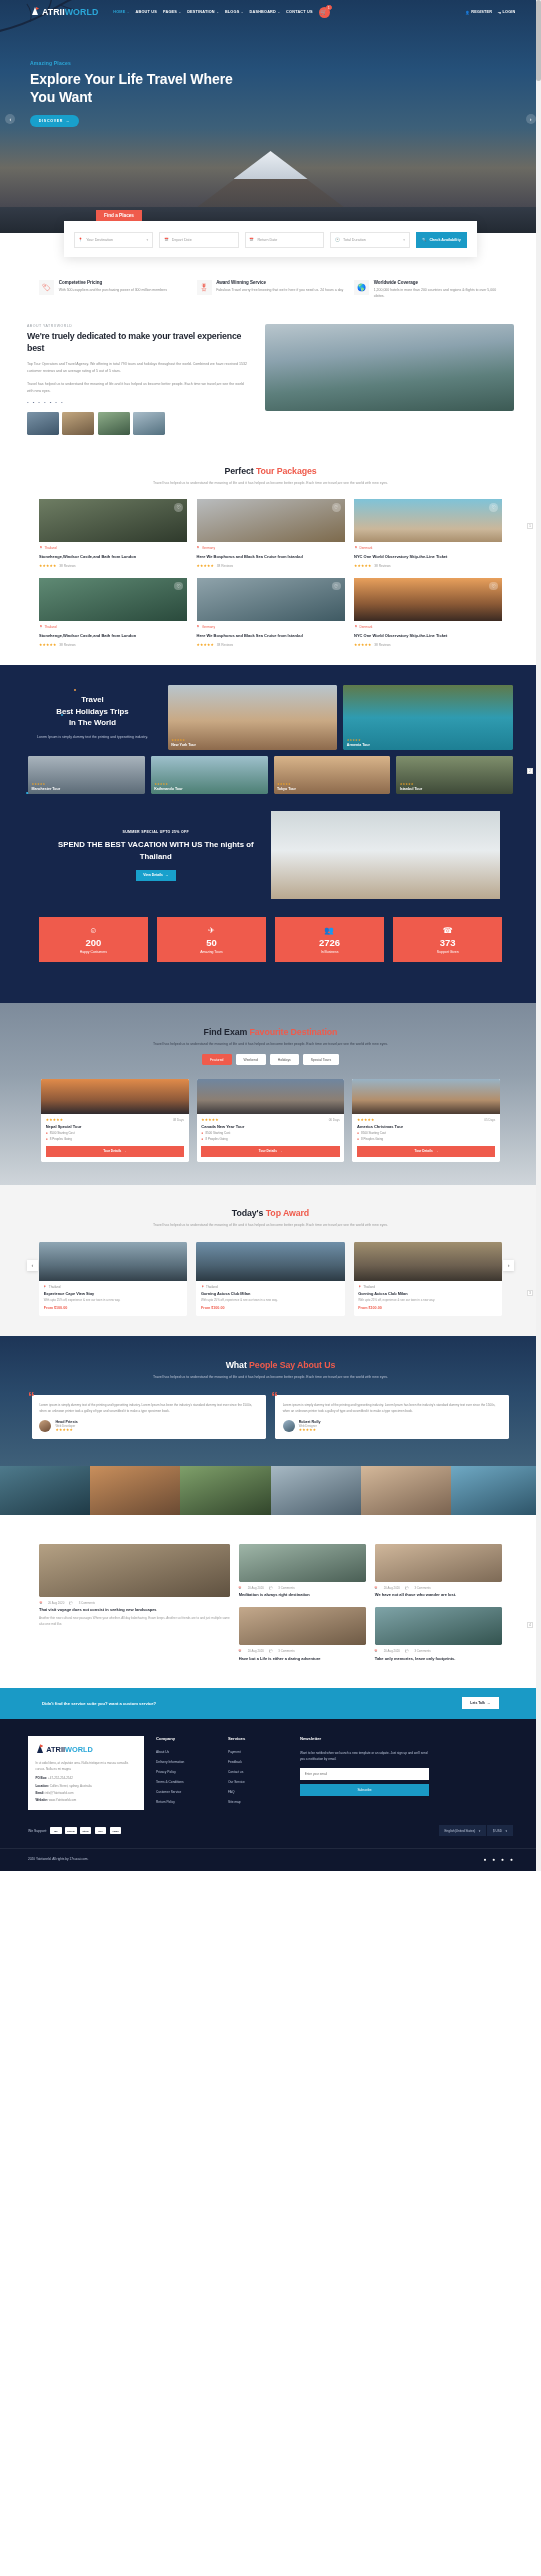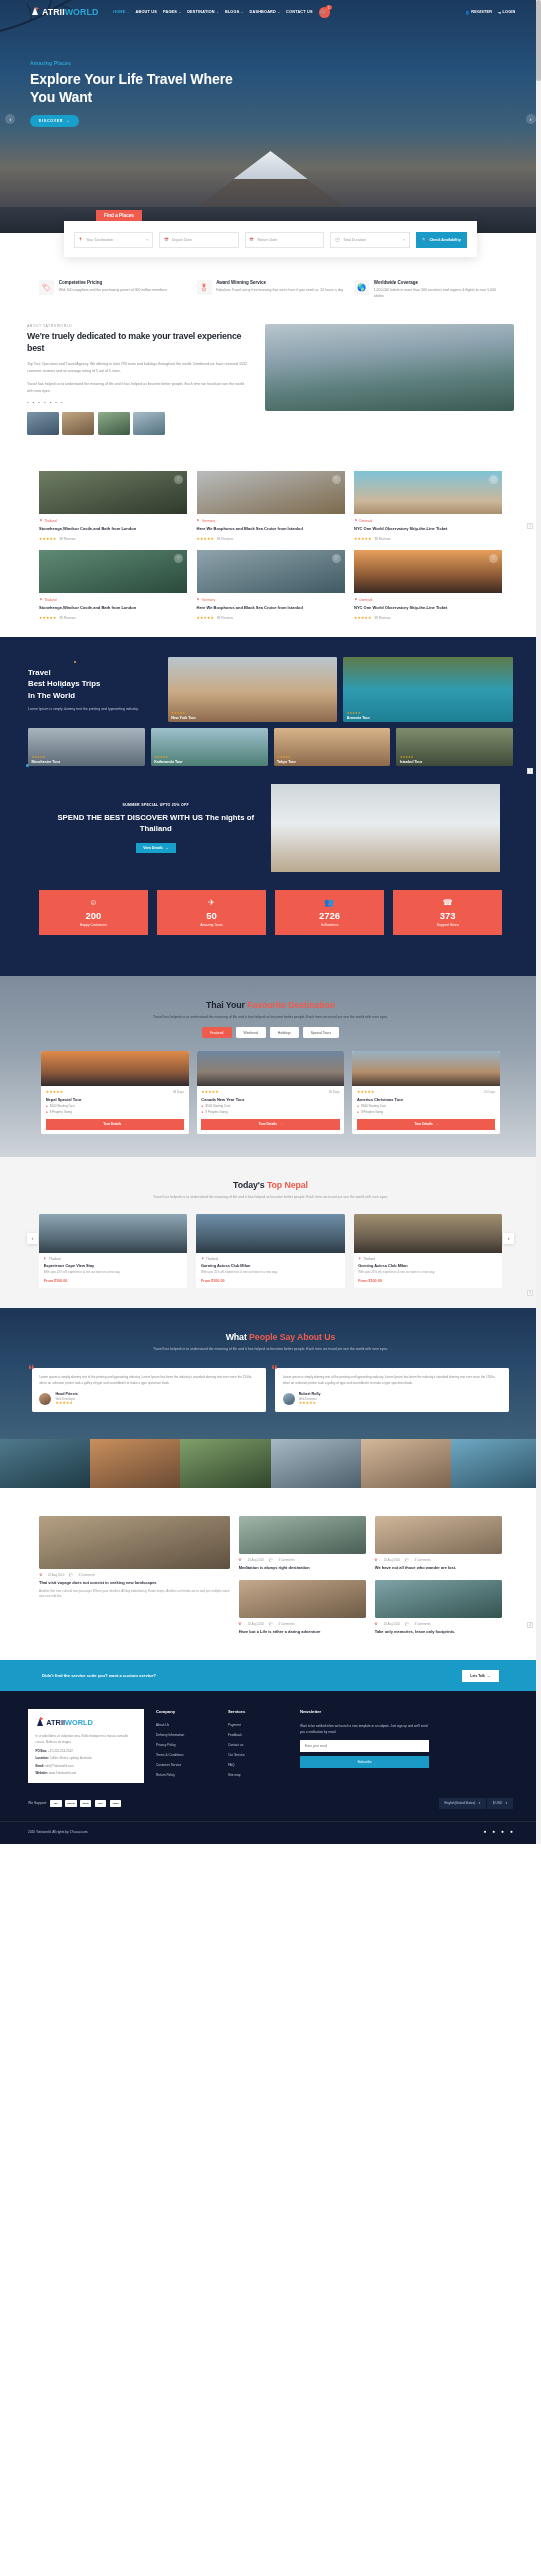--- a/index.html
+++ b/index.html
@@ -161,21 +161,21 @@
   }
   .pkg-loc { font-size:3.2px; color:#ef5b4c; margin:4.7px 0 3.4px; display:flex; align-items:center; gap:1.4px; }
   .pkg-name { font-size:4px; font-weight:700; color:#1f2430; line-height:1.6; }
   .pkg-rate { display:flex; align-items:center; gap:2.7px; margin-top:4px; }
   .stars { color:#f5a623; font-size:3.7px; letter-spacing:0.2px; }
   .rev { font-size:3.2px; color:#9a9a9a; }
 
   
   .holidays { background:#16264b; padding:20px 0 17.6px; margin-top:17.6px; position:relative; overflow:hidden; }
   .hol-top { display:flex; gap:10.8px; padding:0 28px; align-items:center; }
-  .hol-copy { width:129px; text-align:left; }
+  .hol-copy { width:129px; text-align:center; }
   .hol-h2 { color:#fff; font-size:7.8px; font-weight:700; line-height:1.5; }
   .hol-p { color:#b8c2d6; font-size:3.5px; line-height:1.9; margin-top:4.7px; }
   .hol-cards { flex:1; display:flex; gap:6px; }
   .hol-card { flex:1; position:relative; height:65px; background-size:cover; background-position:center; border-radius:1.4px;}
   .hol-meta { position:absolute; left:3.4px; bottom:2.7px; }
   .hol-meta .s { color:#f5a623; font-size:3.1px; }
   .hol-meta .n { color:#fff; font-size:3.6px; font-weight:700; margin-top:0.7px;}
   .hol-row2 { display:flex; gap:6px; padding:6px 28px 0; }
   .hol-card2 { flex:1; position:relative; height:38px; background-size:cover; background-position:center; border-radius:1.4px;}
   .dotdec { position:absolute; border-radius:50%; }
@@ -485,20 +485,24 @@
         <div class="thumb" style="background:linear-gradient(160deg,#8fae8a,#3e5a44)"></div>
         <div class="thumb" style="background:linear-gradient(160deg,#a8bcc9,#53707f)"></div>
       </div>
     </div>
     <div class="ded-right">
       <div class="ded-img" style="background:linear-gradient(175deg,#b9c6cd 0%,#8ba2ae 35%,#5d7f7c 65%,#3c5a54 100%)"></div>
     </div>
   </section>
 
   <section>
+    <div class="sec-head">
+      <div class="sec-title"><span>Perfect </span><span class="accent">Tour Packages</span></div>
+      <div class="sec-sub" style="max-width:271px;margin:4px auto 0">Travel has helped us to understand the meaning of life and it has helped us become better people. Each time we travel,we see the world with new eyes.</div>
+    </div>
     <div class="pkg-grid">
       <div class="pkg">
         <div class="pkg-img" style="background:linear-gradient(165deg,#6e7d63,#2f3a2c)">
             <div class="heart">♡</div>
           </div>
         <div class="pkg-loc">
             <span>📍</span>
             <span>Thailand</span>
           </div>
         <div class="pkg-name">Stonehenge,Windsor Castle,and Bath from London</div>
@@ -630,21 +634,21 @@
         <div class="hol-meta">
             <div class="s">★★★★★</div>
             <div class="n">Istanbul Tour</div>
           </div>
       </div>
     </div>
 
     <div class="banner">
       <div class="banner-l">
         <div class="banner-eyebrow">SUMMER SPECIAL UPTO 25% OFF</div>
-        <div class="banner-h">SPEND THE BEST DISCOVER WITH US The nights of Thailand</div>
+        <div class="banner-h">SPEND THE BEST VACATION WITH US The nights of Thailand</div>
         <button class="banner-btn">
             <span>View Details</span>
             <span>→</span>
           </button>
       </div>
       <div class="banner-r" style="background:linear-gradient(180deg,#cfd7da 0%,#e8ecee 45%,#b9a88f 100%)"></div>
     </div>
 
     <div class="counters">
       <div class="counter">
@@ -665,21 +669,21 @@
       <div class="counter">
         <div class="ic">☎</div>
         <div class="num">373</div>
         <div class="lbl">Support Given</div>
       </div>
     </div>
   </section>
 
   <section class="favsec">
     <div class="sec-head hdr">
-      <div class="sec-title"><span>Thai Your </span><span class="accent">Favourite Destination</span></div>
+      <div class="sec-title"><span>Find Exam </span><span class="accent">Favourite Destination</span></div>
       <div class="sec-sub" style="max-width:271px;margin:4px auto 0;color:#3b4352">Travel has helped us to understand the meaning of life and it has helped us become better people. Each time we travel,we see the world with new eyes.</div>
       <div class="tabs">
         <div class="tab active">Featured</div>
         <div class="tab">Weekend</div>
         <div class="tab">Holidays</div>
         <div class="tab">Special Tours</div>
       </div>
     </div>
     <div class="fav-grid">
       <div class="fav">
@@ -746,21 +750,21 @@
               <span>Tour Details</span>
               <span>→</span>
             </div>
         </div>
       </div>
     </div>
   </section>
 
   <section class="deals">
     <div class="sec-head">
-      <div class="sec-title"><span>Today's </span><span class="accent">Top Nepal</span></div>
+      <div class="sec-title"><span>Today's </span><span class="accent">Top Award</span></div>
       <div class="sec-sub" style="max-width:271px;margin:4px auto 0">Travel has helped us to understand the meaning of life and it has helped us become better people. Each time we travel,we see the world with new eyes.</div>
     </div>
     <div class="deal-nav l">‹</div>
     <div class="deal-nav r">›</div>
     <div class="deal-grid">
       <div class="deal">
         <div class="deal-img" style="background:linear-gradient(180deg,#8fa6b4 0%,#5a6f7c 60%,#33414b 100%)"></div>
         <div class="deal-body">
           <div class="deal-loc">
               <span>📍</span>

